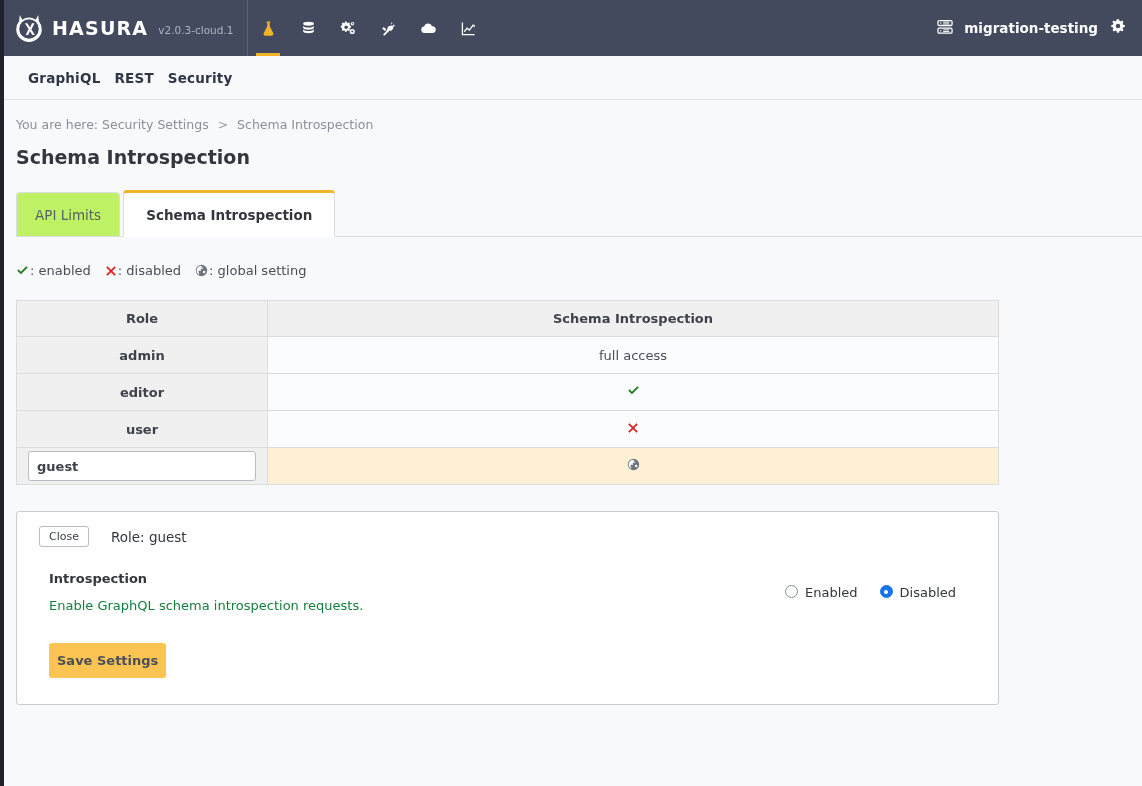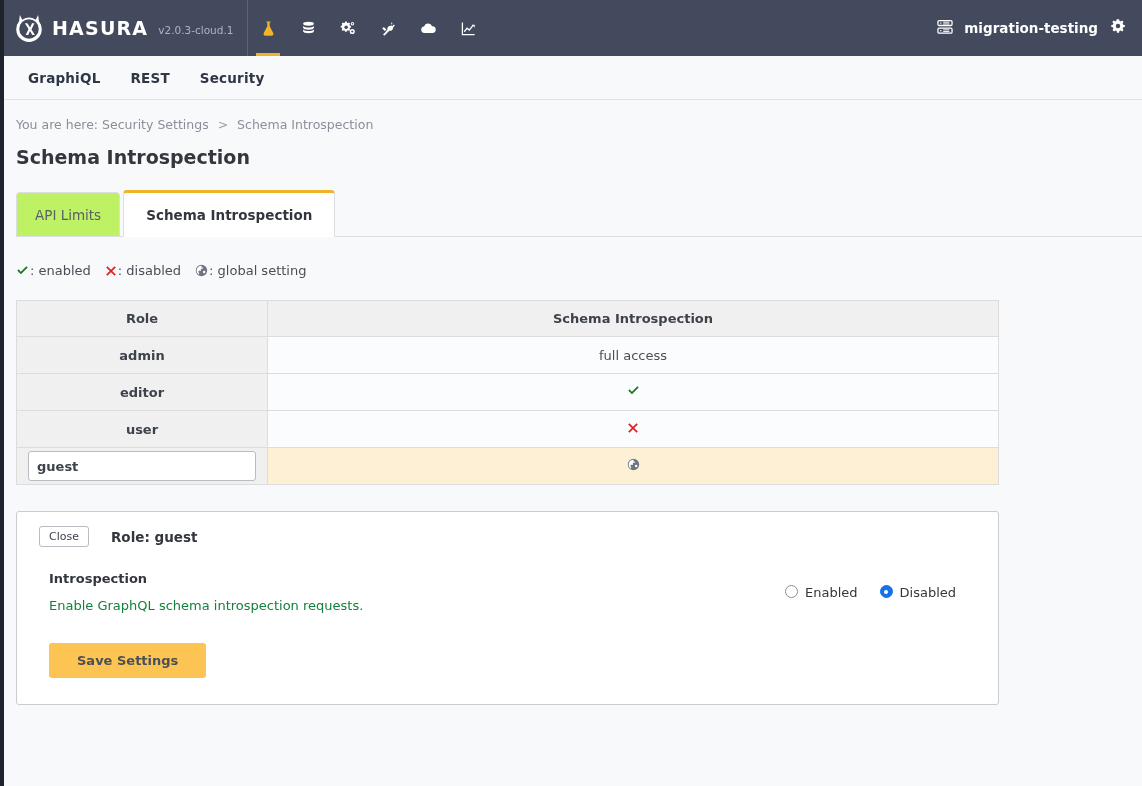--- a/index.html
+++ b/index.html
@@ -88,21 +88,21 @@
   #settings-gear svg { width: 16px; height: 16px; }
 
   
   #subnav {
     height: 44px;
     background: #f8f9fb;
     border-bottom: 1px solid #dfe3e8;
     display: flex;
     align-items: center;
     padding-left: 28px;
-    gap: 30px;
+    gap: 14px;
   }
   .subnav-item {
     font-size: 13.5px;
     font-weight: bold;
     color: #2f3746;
     cursor: pointer;
     letter-spacing: 0.2px;
   }
 
   
@@ -244,21 +244,21 @@
     font-size: 11px;
     color: #3d424b;
     background: #ffffff;
     border: 1px solid #b9bcc2;
     border-radius: 3px;
     padding: 3px 9px;
     cursor: pointer;
     font-family: "DejaVu Sans", "Liberation Sans", sans-serif;
   }
   #panel-role-label {
-    font-size: 13.5px; font-weight: bold; color: #33373d;
+    font-size: 13.5px; font-weight: normal; color: #33373d;
   }
   #setting-row {
     margin-top: 24px;
     display: flex; align-items: flex-start;
     padding-left: 10px;
   }
   #setting-text { flex: 1 1 auto; }
   #setting-title { font-size: 13px; font-weight: bold; color: #33373d; }
   #setting-desc { font-size: 13px; color: #15803d; margin-top: 12px; }
   #radio-group {
@@ -284,21 +284,21 @@
 
   #save-button {
     margin-top: 30px;
     margin-left: 10px;
     background: #fbc453;
     color: #4b4f57;
     font-weight: bold;
     font-size: 13px;
     border: none;
     border-radius: 3px;
-    padding: 10px 28px;
+    padding: 10px 8px;
     cursor: pointer;
     font-family: "DejaVu Sans", "Liberation Sans", sans-serif;
   }
 </style>
 </head>
 <body>
 
 <div id="left-rail"></div>
 
 <div id="topbar">

